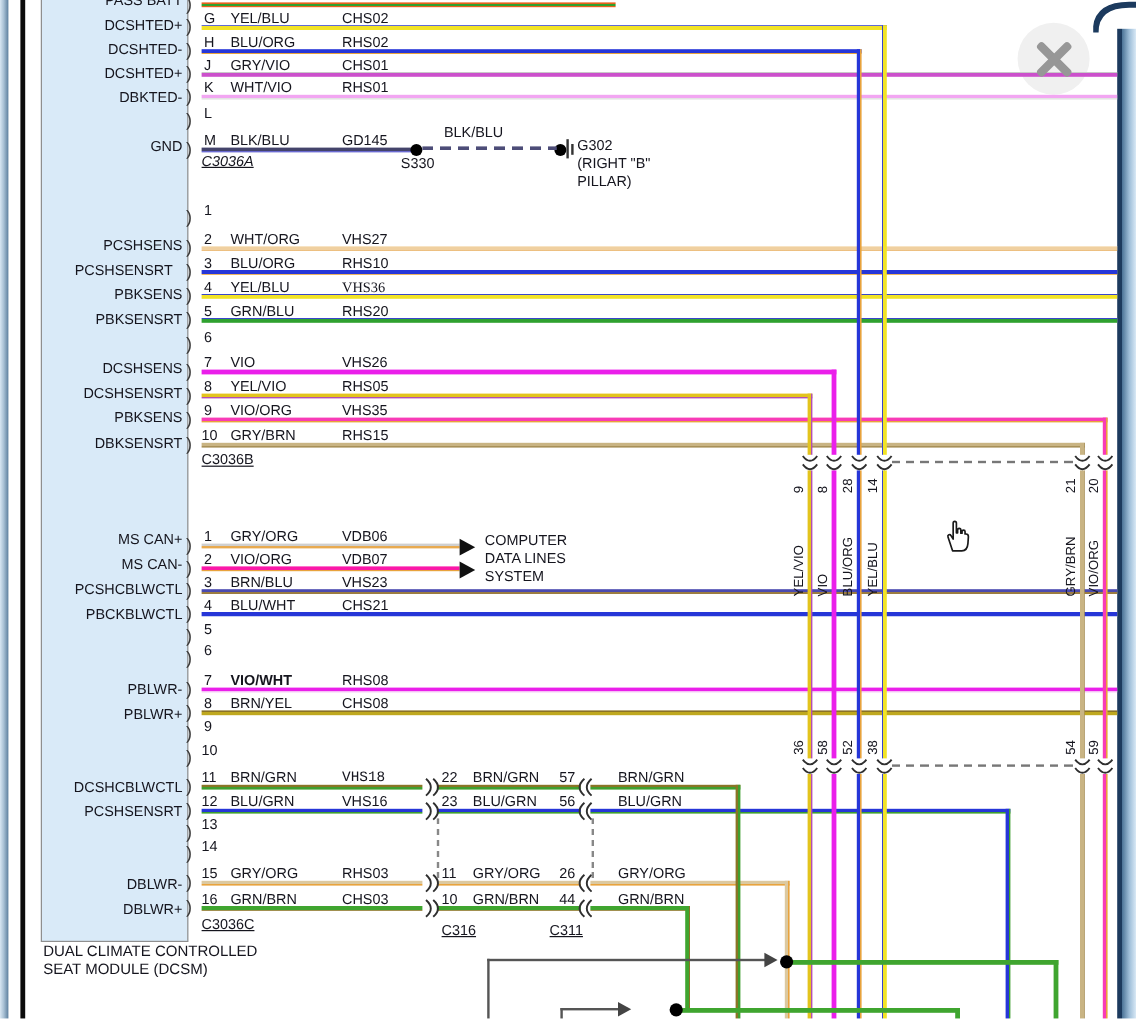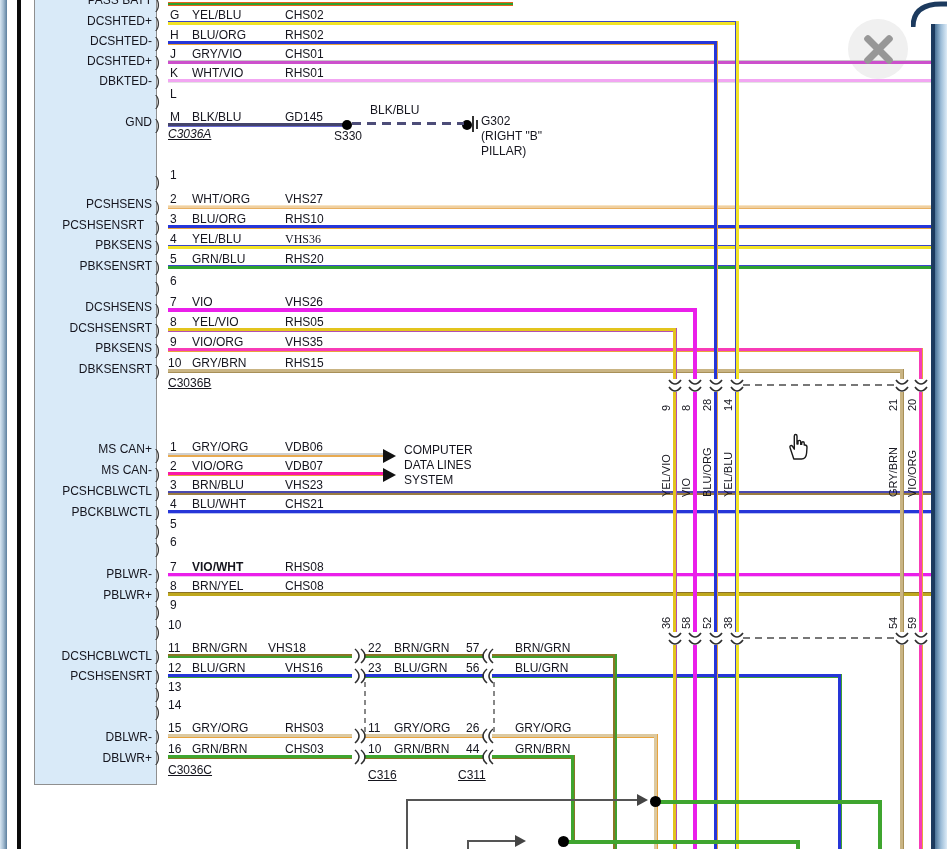--- a/index.html
+++ b/index.html
@@ -33,20 +33,24 @@
   <div class="frame" style="left:935px;top:16px;width:12px;height:833px;background:linear-gradient(to right,#4a7296,#9dbdd8,#dcebf7);"></div>
   <div class="frame" style="left:931px;top:20px;width:4px;height:829px;background:#1c3a5e;"></div>
   <div class="frame" style="left:913px;top:0;width:34px;height:24px;background:#fff;"></div>
   <svg class="frame" style="left:911px;top:0;" width="36" height="30" viewBox="0 0 36 30">
     <path d="M2 27 Q2 4 30 4 L36 4" fill="none" stroke="#1c3a5e" stroke-width="5"></path>
   </svg>
 
   <div id="close-btn"></div>
 
   <div id="module-box"></div>
+  <div id="module-title">
+    <div>DUAL CLIMATE CONTROLLED</div>
+    <div>SEAT MODULE (DCSM)</div>
+  </div>
 
   <div id="gen">
       <div class="txt right" style="left: 10px; top: -7px; width: 142px;">PASS BATT</div>
       <div class="txt right" style="left: 10px; top: 14px; width: 142px;">DCSHTED+</div>
       <div class="txt right" style="left: 10px; top: 34px; width: 142px;">DCSHTED-</div>
       <div class="txt right" style="left: 10px; top: 54px; width: 142px;">DCSHTED+</div>
       <div class="txt right" style="left: 10px; top: 74px; width: 142px;">DBKTED-</div>
       <div class="txt right" style="left: 10px; top: 115px; width: 142px;">GND</div>
       <div class="txt right" style="left: 10px; top: 197px; width: 142px;">PCSHSENS</div>
       <div class="txt right" style="left: 2px; top: 218px; width: 142px;">PCSHSENSRT</div>
@@ -175,21 +179,21 @@
       <div class="txt" style="left: 192px; top: 579px;">BRN/YEL</div>
       <div class="txt" style="left: 285px; top: 579px;">CHS08</div>
       <div class="wire" style="left: 168px; top: 592px; width: 763px; height: 4px; background: linear-gradient(rgb(138, 114, 38) 0%, rgb(138, 114, 38) 25%, rgb(191, 168, 30) 25%, rgb(191, 168, 30) 50%, rgb(191, 168, 30) 50%, rgb(191, 168, 30) 75%, rgb(191, 168, 30) 75%, rgb(191, 168, 30) 100%);"></div>
       <div class="bracket" style="left: 155px; top: 603px;">)</div>
       <div class="txt" style="left: 170px; top: 598px;">9</div>
       <div class="bracket" style="left: 155px; top: 623px;">)</div>
       <div class="txt" style="left: 168px; top: 618px;">10</div>
       <div class="bracket" style="left: 155px; top: 647px;">)</div>
       <div class="txt" style="left: 168px; top: 641px;">11</div>
       <div class="txt" style="left: 192px; top: 641px;">BRN/GRN</div>
-      <div class="txt" style="left: 268px; top: 641px;">VHS18</div>
+      <div class="txt" style="left: 285px; top: 641px; font-family: Liberation Mono, monospace;">VHS18</div>
       <div class="wire" style="left: 168px; top: 654px; width: 184px; height: 4px; background: linear-gradient(rgb(138, 117, 38) 0%, rgb(138, 117, 38) 25%, rgb(138, 117, 38) 25%, rgb(138, 117, 38) 50%, rgb(63, 159, 47) 50%, rgb(63, 159, 47) 75%, rgb(63, 159, 47) 75%, rgb(63, 159, 47) 100%);"></div>
       <div class="wire" style="left: 364px; top: 654px; width: 120px; height: 4px; background: linear-gradient(rgb(138, 117, 38) 0%, rgb(138, 117, 38) 25%, rgb(138, 117, 38) 25%, rgb(138, 117, 38) 50%, rgb(63, 159, 47) 50%, rgb(63, 159, 47) 75%, rgb(63, 159, 47) 75%, rgb(63, 159, 47) 100%);"></div>
       <div class="wire" style="left: 492px; top: 654px; width: 125px; height: 4px; background: linear-gradient(rgb(138, 117, 38) 0%, rgb(138, 117, 38) 25%, rgb(138, 117, 38) 25%, rgb(138, 117, 38) 50%, rgb(63, 159, 47) 50%, rgb(63, 159, 47) 75%, rgb(63, 159, 47) 75%, rgb(63, 159, 47) 100%);"></div>
       <svg width="22" height="22" style="position: absolute; left: 348px; top: 646px;">
         <path d="M7 3 Q15 10 7 17" fill="none" stroke="#2f2f2f" stroke-width="1.6"></path>
         <path d="M13 3 Q21 10 13 17" fill="none" stroke="#2f2f2f" stroke-width="1.6"></path>
       </svg>
       <svg width="22" height="22" style="position: absolute; left: 478px; top: 646px;">
         <path d="M15 3 Q7 10 15 17" fill="none" stroke="#2f2f2f" stroke-width="1.6"></path>
         <path d="M9 3 Q1 10 9 17" fill="none" stroke="#2f2f2f" stroke-width="1.6"></path>

